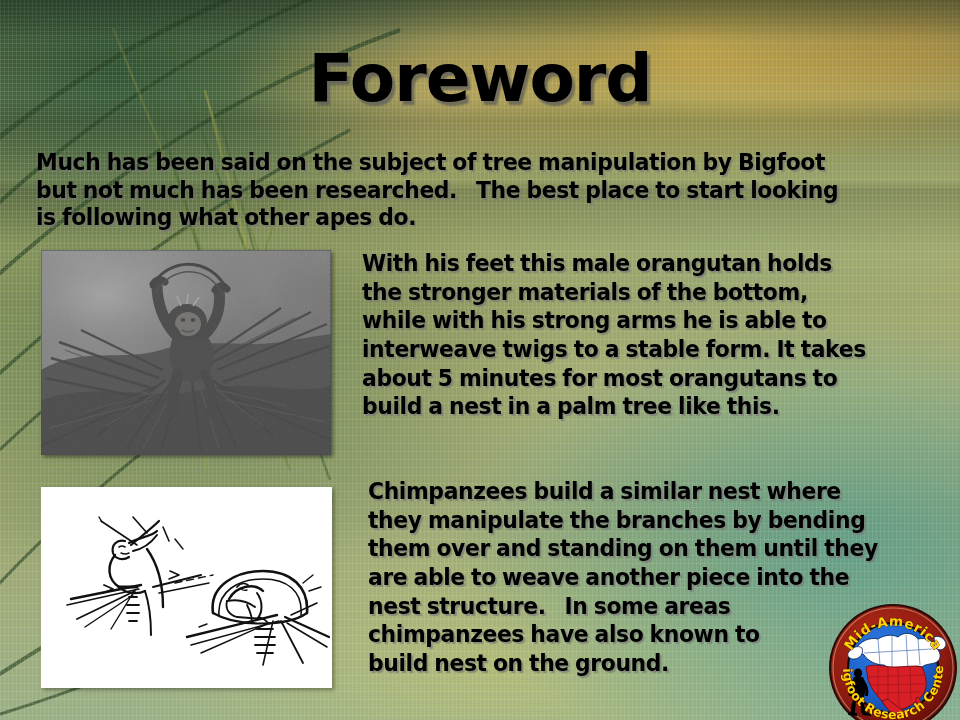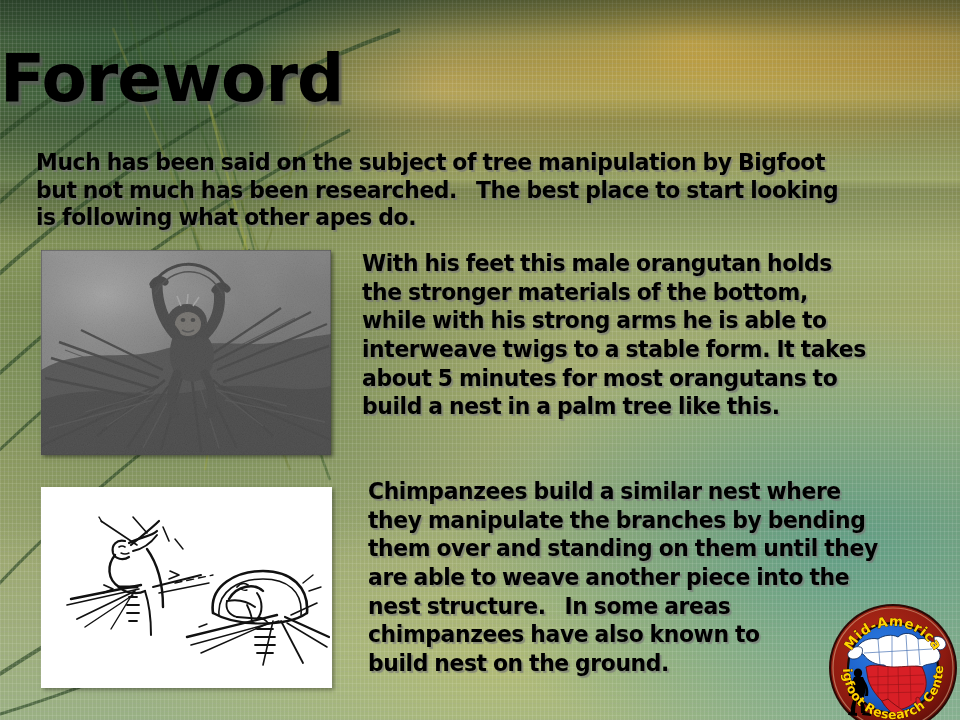--- a/index.html
+++ b/index.html
@@ -63,20 +63,21 @@
   }
   #bg-arcs { }
   #bg-arcs svg { display: block; width: 960px; height: 720px; }
 
   
   #title {
     position: absolute;
     left: 0;
     top: 46px;
     width: 960px;
+    text-align: center;
     font-family: "DejaVu Sans", sans-serif;
     font-size: 66px;
     font-weight: 900;
     letter-spacing: -1px;
     color: #000;
     text-shadow: 3px 4px 2px rgba(90,90,90,0.72);
     line-height: 1;
   }
 
   

